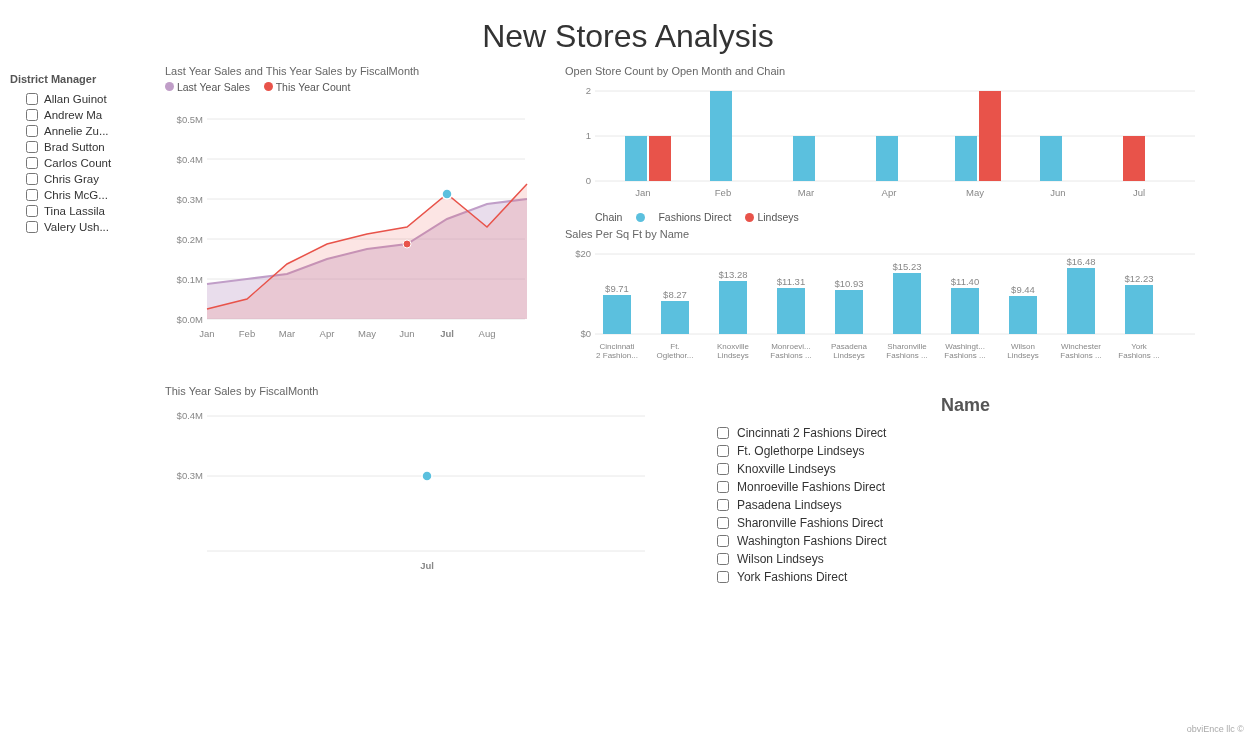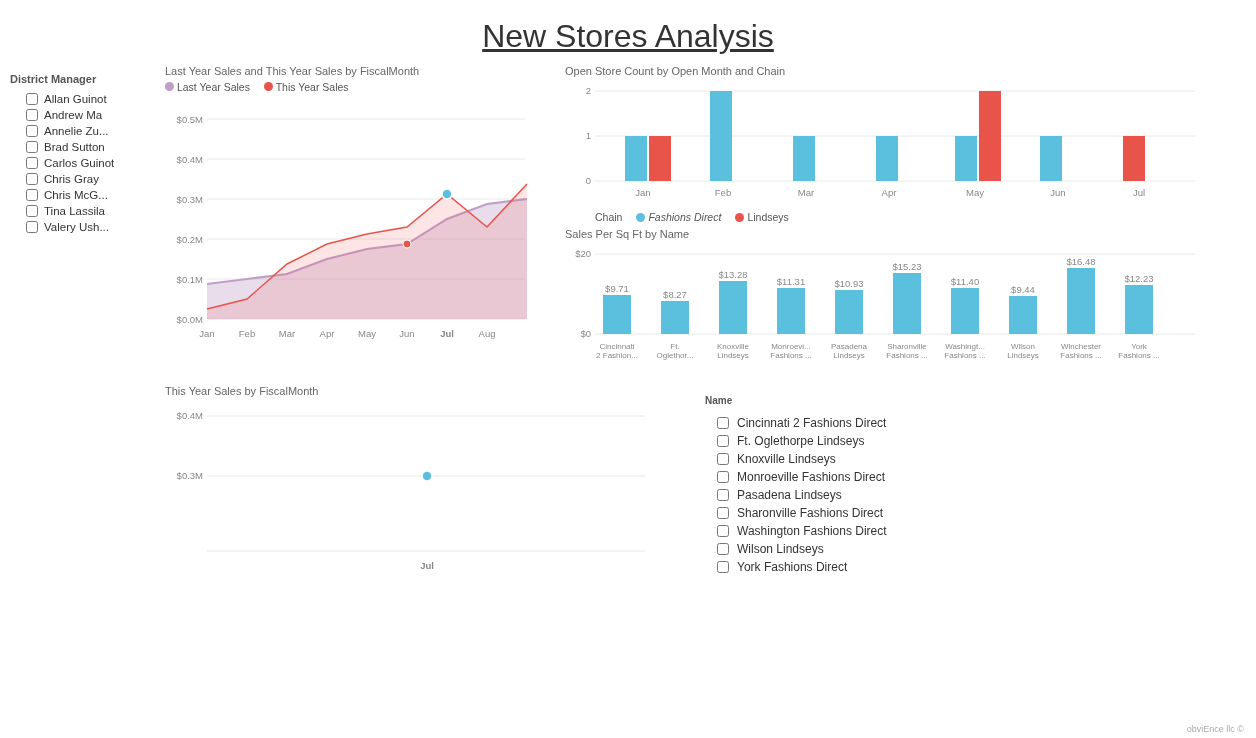--- a/index.html
+++ b/index.html
@@ -4,21 +4,20 @@
   <style>
     * { box-sizing: border-box; margin: 0; padding: 0; }
     body { font-family: 'Segoe UI', Arial, sans-serif; background: #fff; width: 1256px; height: 738px; overflow: hidden; position: relative; }
 
     .page-title {
       text-align: center;
       font-size: 32px;
       font-weight: 300;
       color: #333;
       padding: 18px 0 10px 0;
-      text-decoration: underline;
     }
 
     .main-layout {
       display: flex;
       height: calc(100% - 65px);
     }
 
     
     .sidebar {
       width: 155px;
@@ -127,24 +126,25 @@
       width: 500px;
       flex-shrink: 0;
     }
 
     
     .name-legend-box {
       flex: 1;
       padding: 10px 20px;
     }
     .name-legend-title {
-      font-size: 10px;
+      font-size: 18px;
       color: #555;
       margin-bottom: 8px;
       font-weight: 600;
+      text-align: center;
     }
     .name-legend-item {
       display: flex;
       align-items: center;
       gap: 8px;
       font-size: 12px;
       color: #333;
       padding: 2px 12px;
       cursor: pointer;
     }
@@ -197,21 +197,21 @@
         <div class="sidebar-item">
           <input type="checkbox" style="">
           <span>Annelie Zu...</span>
         </div>
         <div class="sidebar-item">
           <input type="checkbox" style="">
           <span>Brad Sutton</span>
         </div>
         <div class="sidebar-item">
           <input type="checkbox" style="">
-          <span>Carlos Guinot</span>
+          <span>Carlos Count</span>
         </div>
         <div class="sidebar-item">
           <input type="checkbox" style="">
           <span>Chris Gray</span>
         </div>
         <div class="sidebar-item">
           <input type="checkbox" style="">
           <span>Chris McG...</span>
         </div>
         <div class="sidebar-item">
@@ -231,21 +231,21 @@
 
       <div class="chart-box line-chart-box">
         <div class="chart-title">Last Year Sales and This Year Sales by FiscalMonth</div>
         <div class="legend">
           <span>
             <span class="legend-dot" style="background:#c09ec8;"></span>
             <span>Last Year Sales</span>
           </span>
           <span>
             <span class="legend-dot" style="background:#e8534a;"></span>
-            <span>This Year Sales</span>
+            <span>This Year Count</span>
           </span>
         </div>
         <svg class="line-chart-svg" width="370" height="250">
 
           <line x1="42" y1="20" x2="360" y2="20" class="grid-line"></line>
           <line x1="42" y1="60" x2="360" y2="60" class="grid-line"></line>
           <line x1="42" y1="100" x2="360" y2="100" class="grid-line"></line>
           <line x1="42" y1="140" x2="360" y2="140" class="grid-line"></line>
           <line x1="42" y1="180" x2="360" y2="180" class="grid-line"></line>
           <line x1="42" y1="220" x2="360" y2="220" class="grid-line"></line>
@@ -311,21 +311,21 @@
             <text x="78" y="115" class="axis-label" text-anchor="middle">Jan</text>
             <text x="158" y="115" class="axis-label" text-anchor="middle">Feb</text>
             <text x="241" y="115" class="axis-label" text-anchor="middle">Mar</text>
             <text x="324" y="115" class="axis-label" text-anchor="middle">Apr</text>
             <text x="410" y="115" class="axis-label" text-anchor="middle">May</text>
             <text x="493" y="115" class="axis-label" text-anchor="middle">Jun</text>
             <text x="574" y="115" class="axis-label" text-anchor="middle">Jul</text>
           </svg>
           <div class="chain-legend" style="margin-top:-4px; margin-left:30px;">
             <span style="font-size:10.5px; color:#555;">Chain</span>
-            <span style="display:flex;align-items:center;gap:3px;font-style:italic;">
+            <span style="display:flex;align-items:center;gap:13px;">
               <span style="width:9px;height:9px;border-radius:50%;background:#5bc0de;display:inline-block;"></span>
               <span>Fashions Direct</span>
             </span>
             <span style="display:flex;align-items:center;gap:3px;">
               <span style="width:9px;height:9px;border-radius:50%;background:#e8534a;display:inline-block;"></span>
               <span>Lindseys</span>
             </span>
           </div>
         </div>
 

